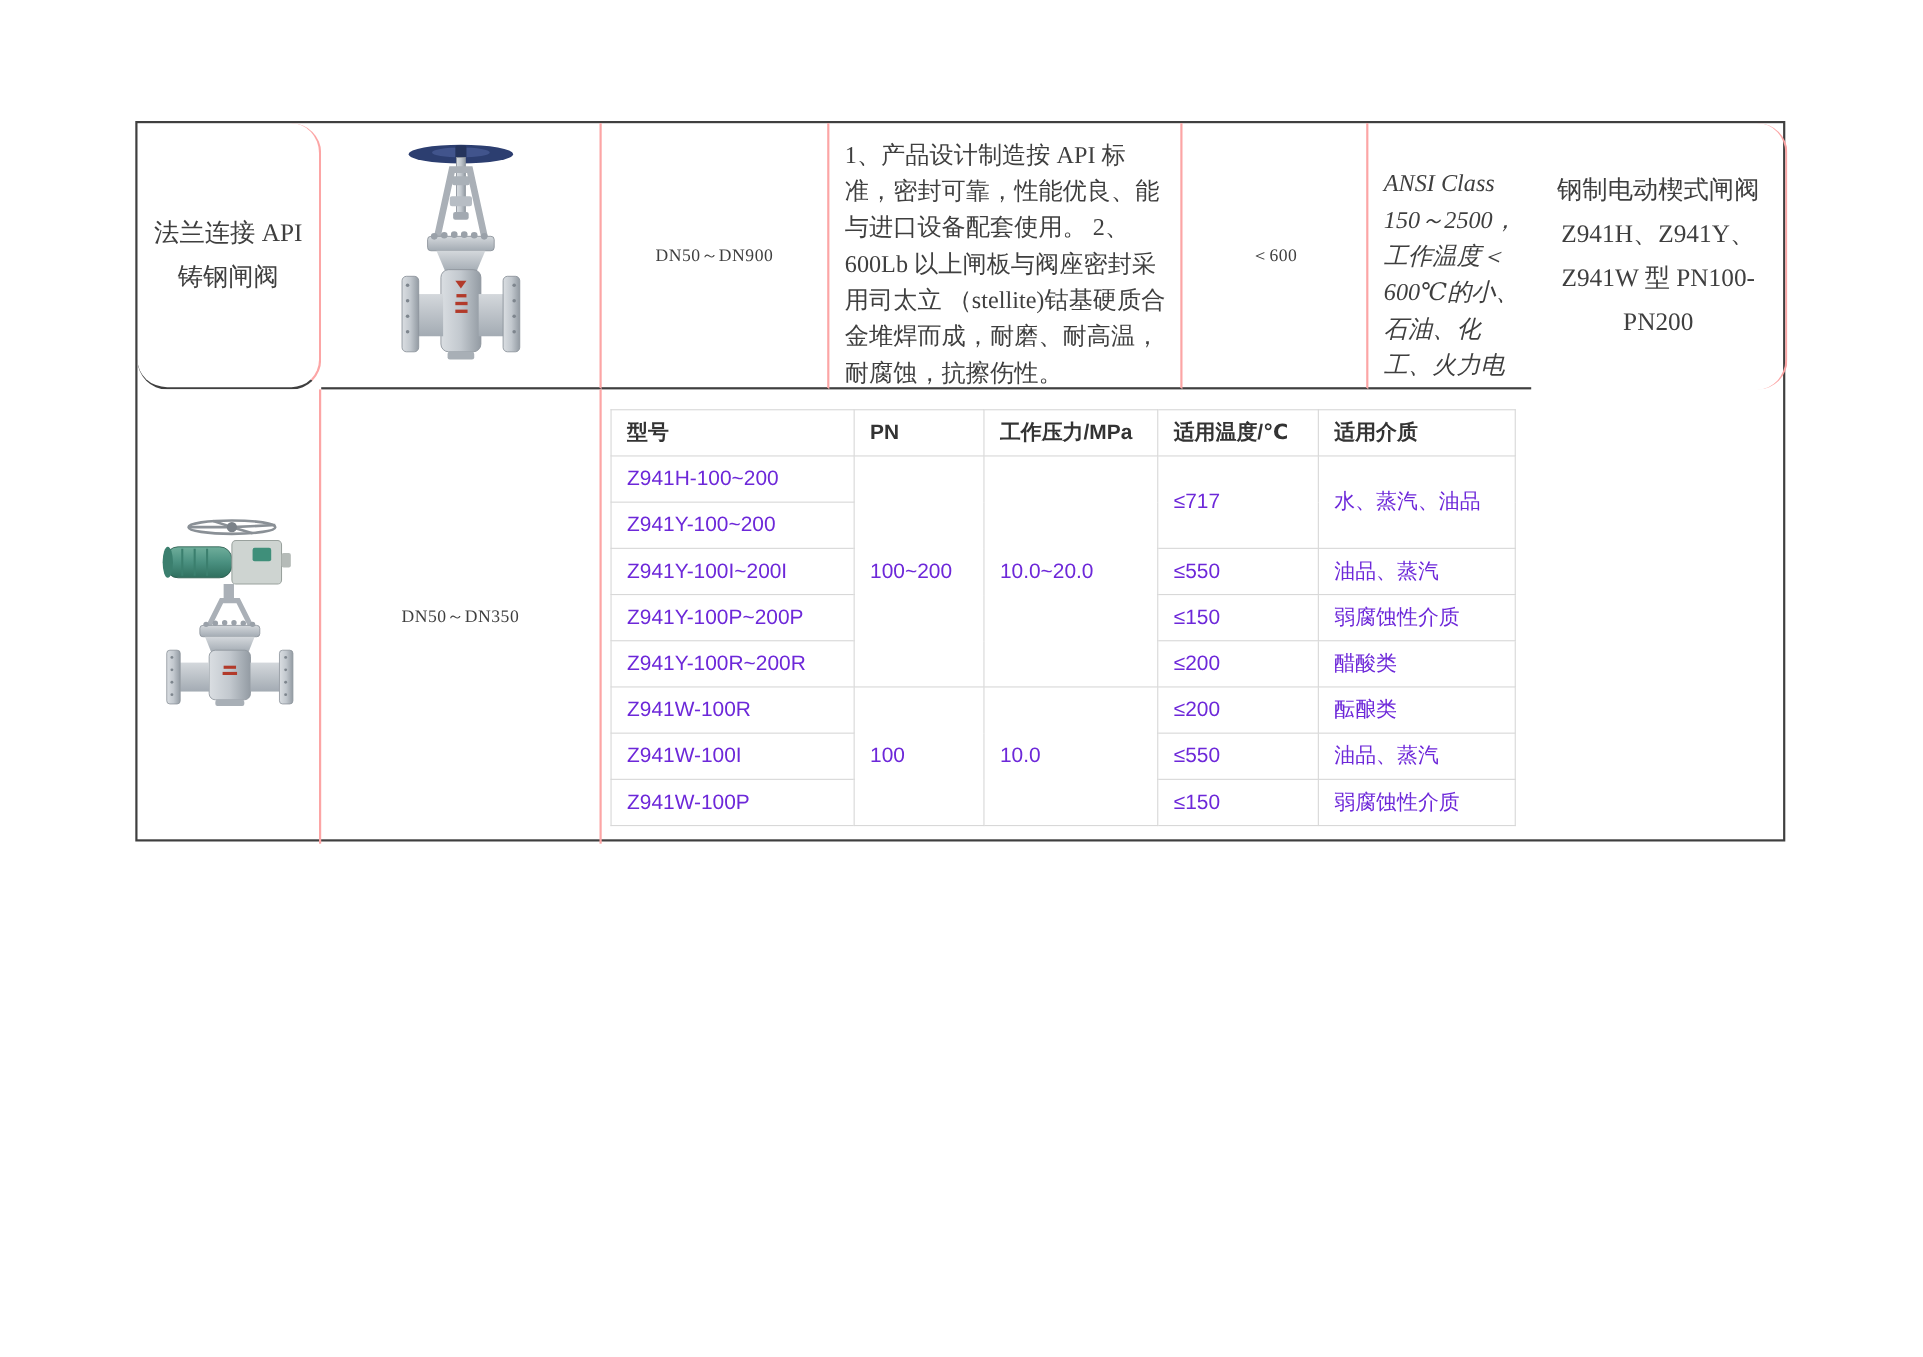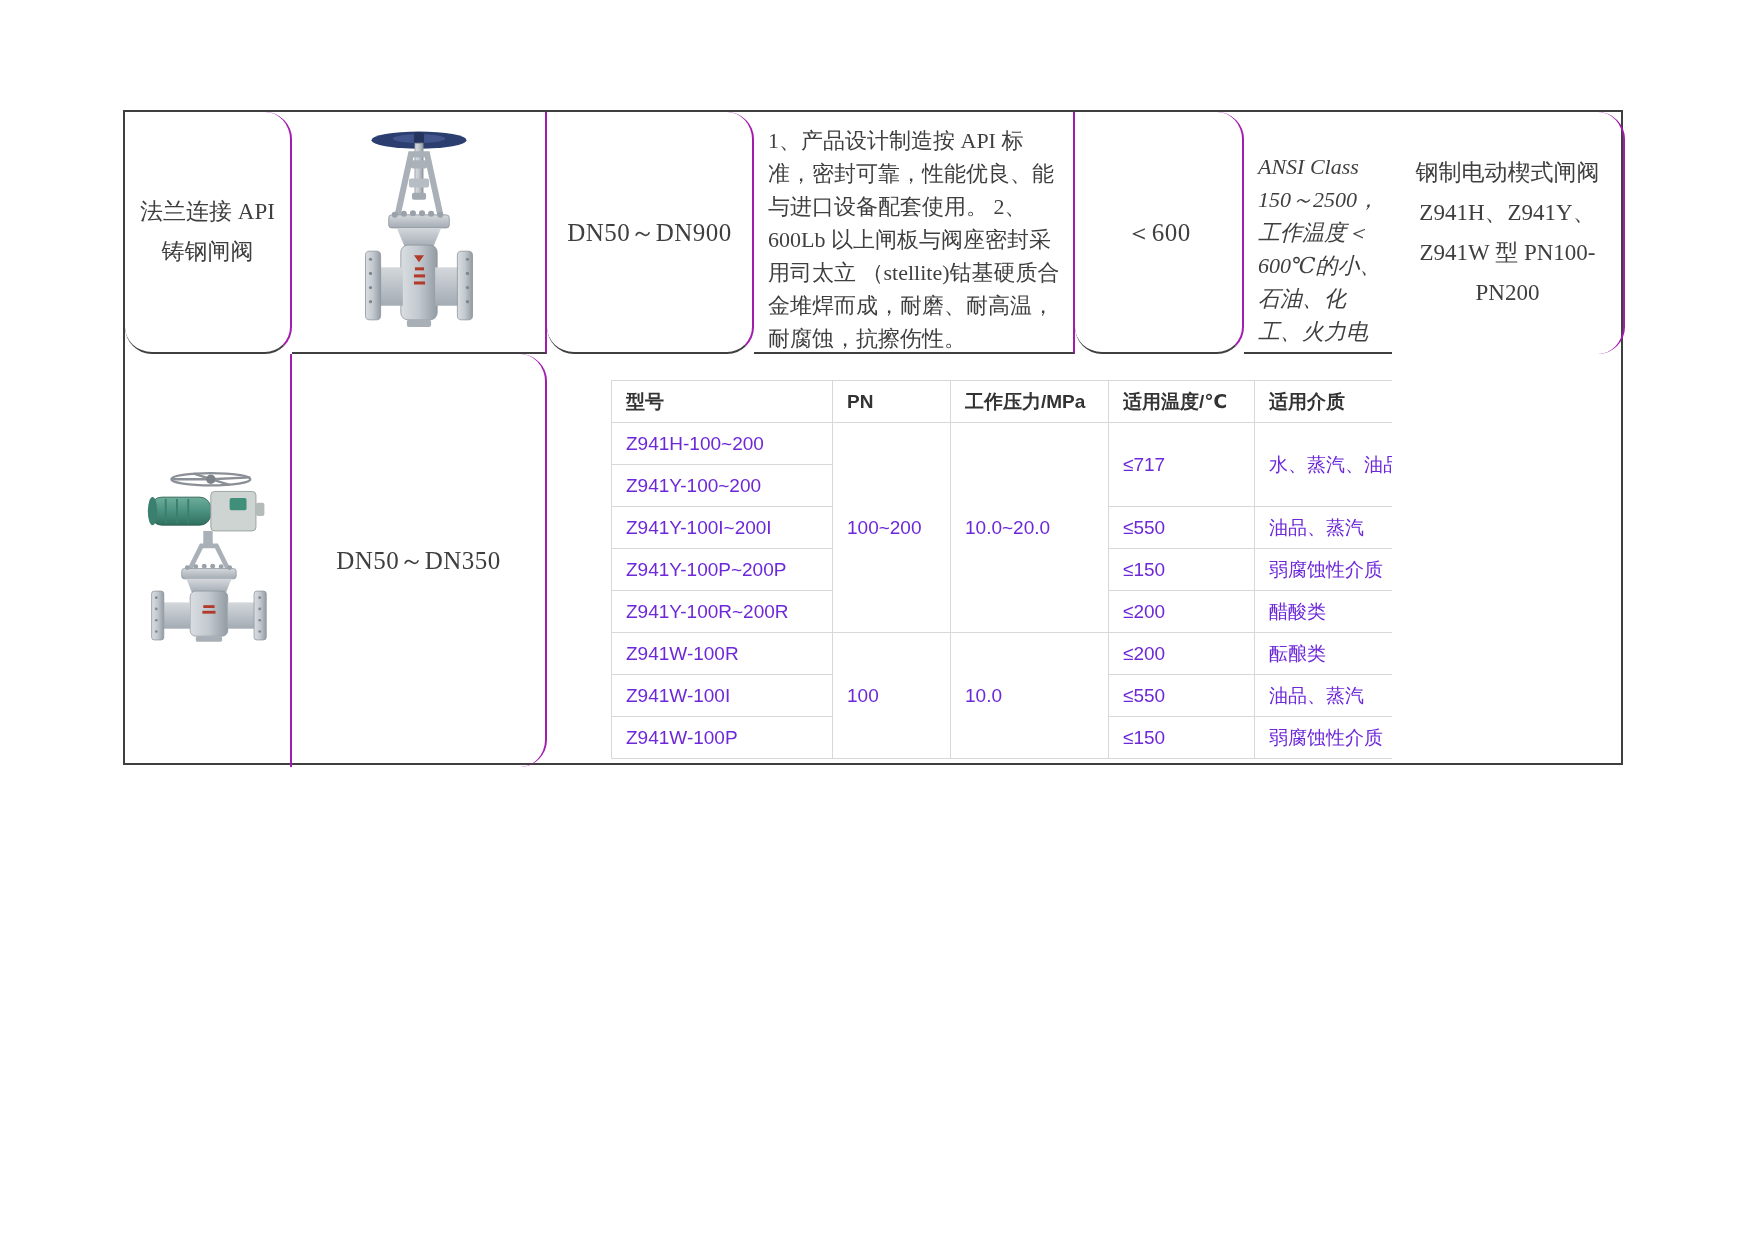--- a/index.html
+++ b/index.html
@@ -15,51 +15,50 @@
     width:1500px;height:655px;
     display:grid;
     grid-template-columns:167px 255px 207px 321px 169px 148px 233px;
     grid-template-rows:242px 413px;
     border:2px solid #3f3f3f;
     box-sizing:border-box;
     color:#3f3f3f;
   }
   .cell{
     box-sizing:border-box;
-    border-right:2px solid #a21caf;
+    border-right:2px solid #fca5a5;
     border-bottom:2px solid #3f3f3f;
     display:flex;align-items:center;justify-content:center;
     overflow:hidden;
   }
   .cell.last-col{border-right:none;}
   .cell.r2{border-bottom:none;}
   .center-text{
     text-align:center;
     font-size:23px;line-height:40px;
     padding:0 8px;
     border-radius:27px;
   }
-  .dn-text{font-size:25px;letter-spacing:.5px;border-radius:27px;}
+  .dn-text{font-size:16px;letter-spacing:.5px;}
   .desc-cell{
     align-items:flex-start;justify-content:flex-start;
     padding:12px 12px 6px 14px;
     font-size:22px;line-height:33px;
     text-align:left;
   }
   .app-cell{
     align-items:flex-start;justify-content:flex-start;
     padding:38px 10px 6px 14px;
     font-size:22px;line-height:33px;
     text-align:left;
     font-style:italic;
   }
   .merged-cell{
-    align-items:center;justify-content:flex-start;
-    padding:18px 0 0 32px;
-    margin-left:32px;
+    align-items:flex-start;justify-content:flex-start;
+    padding:18px 0 0 8px;
   }
   
   table.inner{
     border-collapse:collapse;
     width:822px;
     font-family:"Liberation Sans","DejaVu Sans",sans-serif;
     table-layout:fixed;
   }
   table.inner th, table.inner td{
     border:1px solid #d8d8d8;

